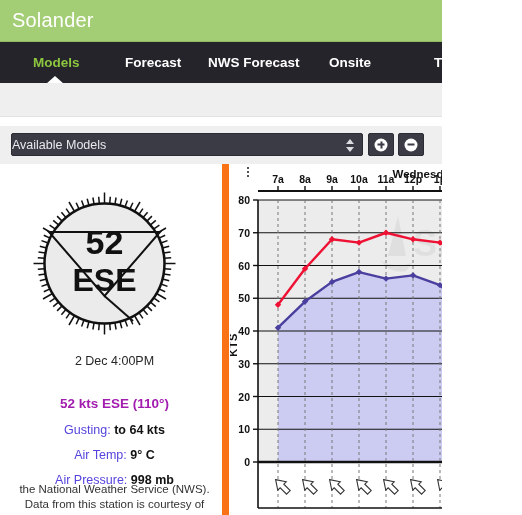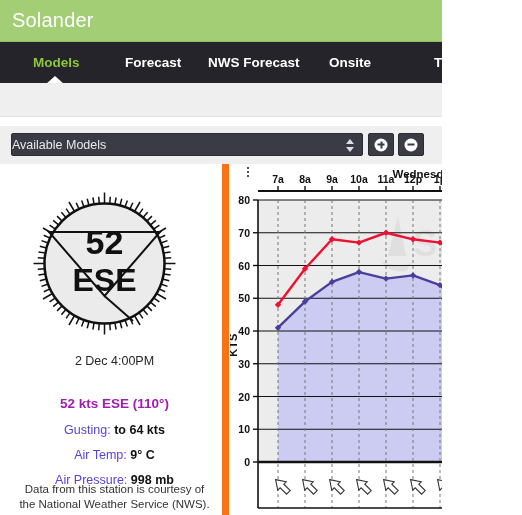--- a/index.html
+++ b/index.html
@@ -308,22 +308,22 @@
         <span class="r-lab"><span>Air Temp</span>:</span>
         <span class="r-val">9° C</span>
       </div>
       <div class="r-row">
         <span class="r-lab"><span>Air Pressure</span>:</span>
         <span class="r-val">998 mb</span>
       </div>
     </div>
 
     <div class="footnote">
+      <div>the National Weather Service (NWS).</div>
       <div>Data from this station is courtesy of</div>
-      <div>the National Weather Service (NWS).</div>
     </div>
   </div>
 
   <div class="chartpanel">
     <div class="dotcol">
       <i style="top:0"></i>
         <i style="top:4px"></i>
         <i style="top:8px"></i>
     </div>
     <div class="chart-date">Wednesday, Dec 2 PST</div>

